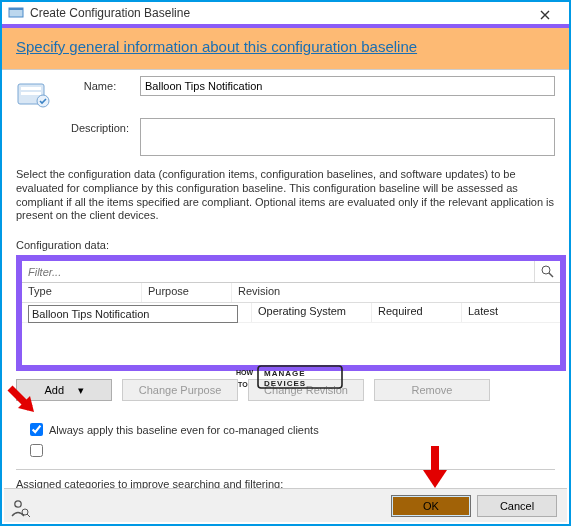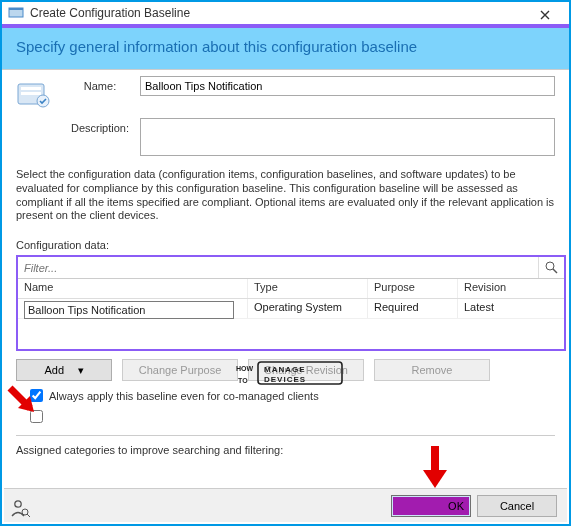--- a/index.html
+++ b/index.html
@@ -35,21 +35,22 @@
     right: 4px; top: 0;
     width: 40px; height: 26px;
     display: flex; align-items: center; justify-content: center;
     color: #333;
   }
   .header {
     padding: 10px 14px 14px 14px;
     font-size: 15px;
     color: #1a6fb3;
     border-bottom: 1px solid #ccc;
-    background: #7dd3fc;
+    background: #fdba74;
+    text-decoration: underline;
   }
   .form-row {
     display: flex;
     align-items: flex-start;
     padding: 6px 14px 0 14px;
   }
   .form-icon {
     width: 44px;
     padding-top: 2px;
   }
@@ -77,22 +78,22 @@
     padding: 10px 14px 4px 14px;
     color: #333;
     line-height: 1.25;
   }
   .section-label {
     padding: 12px 14px 2px 14px;
     color: #333;
   }
   .grid-wrap {
     margin: 2px 3px 0 14px;
-    border: 2px solid #8b5cf6;
-    height: 96px;
+    border: 6px solid #8b5cf6;
+    height: 116px;
     display: flex;
     flex-direction: column;
   }
   .filter-row {
     display: flex;
     border-bottom: 1px solid #ccc;
     height: 22px;
   }
   .filter-input {
     flex: 1;
@@ -210,24 +211,23 @@
     background: #f0f0f0;
   }
   button.ok, button.cancel {
     width: 80px; height: 22px;
     font-family: inherit; font-size: 11px;
     border: 1px solid #adadad;
     background: #e1e1e1;
     cursor: pointer;
   }
   button.ok {
-    background: #a21caf;
+    background: #a16207;
     border: 1px solid #707070;
     box-shadow: inset 0 0 0 1px #cde6f7;
-    text-align: right;
   }
   .person-icon {
     position: absolute;
     bottom: 6px; left: 8px;
     display: flex;
   }
   
   .arrow {
     position: absolute;
     pointer-events: none;
@@ -285,21 +285,20 @@
   <div class="filter-row">
     <input class="filter-input" placeholder="Filter..." style="">
     <div class="filter-search">
       <svg width="13" height="13" viewBox="0 0 13 13">
           <circle cx="5" cy="5" r="4" fill="none" stroke="#555"></circle>
           <line x1="8" y1="8" x2="12" y2="12" stroke="#555" stroke-width="1.4"></line>
         </svg>
     </div>
   </div>
   <div class="grid-head">
-    <div class="col-name">Name</div>
     <div class="col-type">Type</div>
     <div class="col-purpose">Purpose</div>
     <div class="col-rev">Revision</div>
   </div>
   <div class="grid-body">
     <div class="grid-row">
       <div class="col-name"><span class="cell-edit">Balloon Tips Notification</span></div>
       <div class="col-type">Operating System</div>
       <div class="col-purpose">Required</div>
       <div class="col-rev">Latest</div>
@@ -319,21 +318,21 @@
 <div class="btn-row">
   <button class="std add">
     <span>Add</span>
     <span>▾</span>
   </button>
   <button class="std" disabled="">Change Purpose</button>
   <button class="std" disabled="">Change Revision</button>
   <button class="std" disabled="">Remove</button>
 </div>
 
-<div class="check-row" style="margin-top:2px;">
+<div class="check-row" style="margin-top:16px;">
   <input type="checkbox" checked="" style="">
   <span>Always apply this baseline even for co-managed clients</span>
 </div>
 <div class="check-row">
   <input type="checkbox" style="">
 </div>
 
 <div class="divider"></div>
 <div class="categories">Assigned categories to improve searching and filtering:</div>
 

